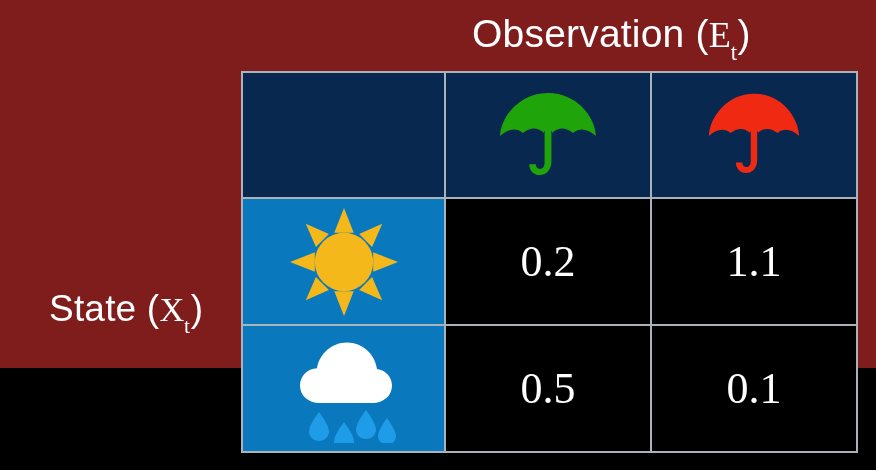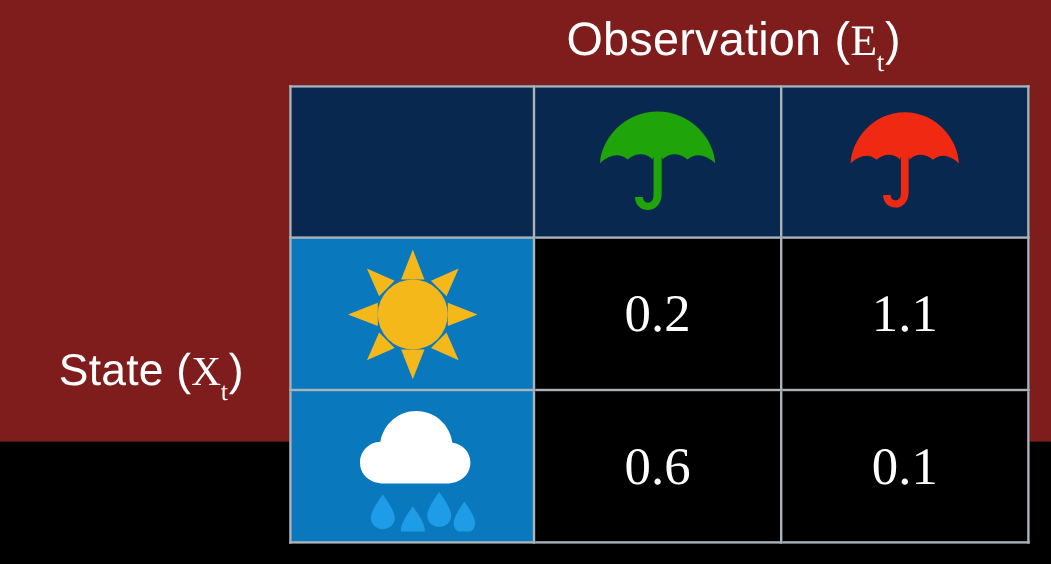--- a/index.html
+++ b/index.html
@@ -171,19 +171,19 @@
               <path fill="#ffffff" d="M36 68 C24 68 16 60.5 16 50.5 C16 41 23.5 33.5 33 33.2 C35.5 18.5 48 7.5 63 7.5 C78.5 7.5 91 19 93 34 C101.5 35 108 42 108 50.5 C108 60.5 100 68 88 68 Z"></path>
               <g fill="#1e9ce8">
                 <path d="M35 77 C35 77 25 90 25 96.5 C25 102 29.5 106 35 106 C40.5 106 45 102 45 96.5 C45 90 35 77 35 77 Z"></path>
                 <path d="M60 87 C60 87 50 100 50 106.5 C50 112 54.5 116 60 116 C65.5 116 70 112 70 106.5 C70 100 60 87 60 87 Z"></path>
                 <path d="M82 75 C82 75 72 88 72 94.5 C72 100 76.5 104 82 104 C87.5 104 92 100 92 94.5 C92 88 82 75 82 75 Z"></path>
                 <path d="M103 83 C103 83 94 95 94 101 C94 106 98 109.5 103 109.5 C108 109.5 112 106 112 101 C112 95 103 83 103 83 Z"></path>
               </g>
             </svg>
           </div>
         </td>
-        <td class="col-data cell-value">0.6</td>
+        <td class="col-data cell-value">0.5</td>
         <td class="col-data cell-value">0.1</td>
       </tr>
     </tbody>
   </table>
 
 </div>
 
 </body></html>

